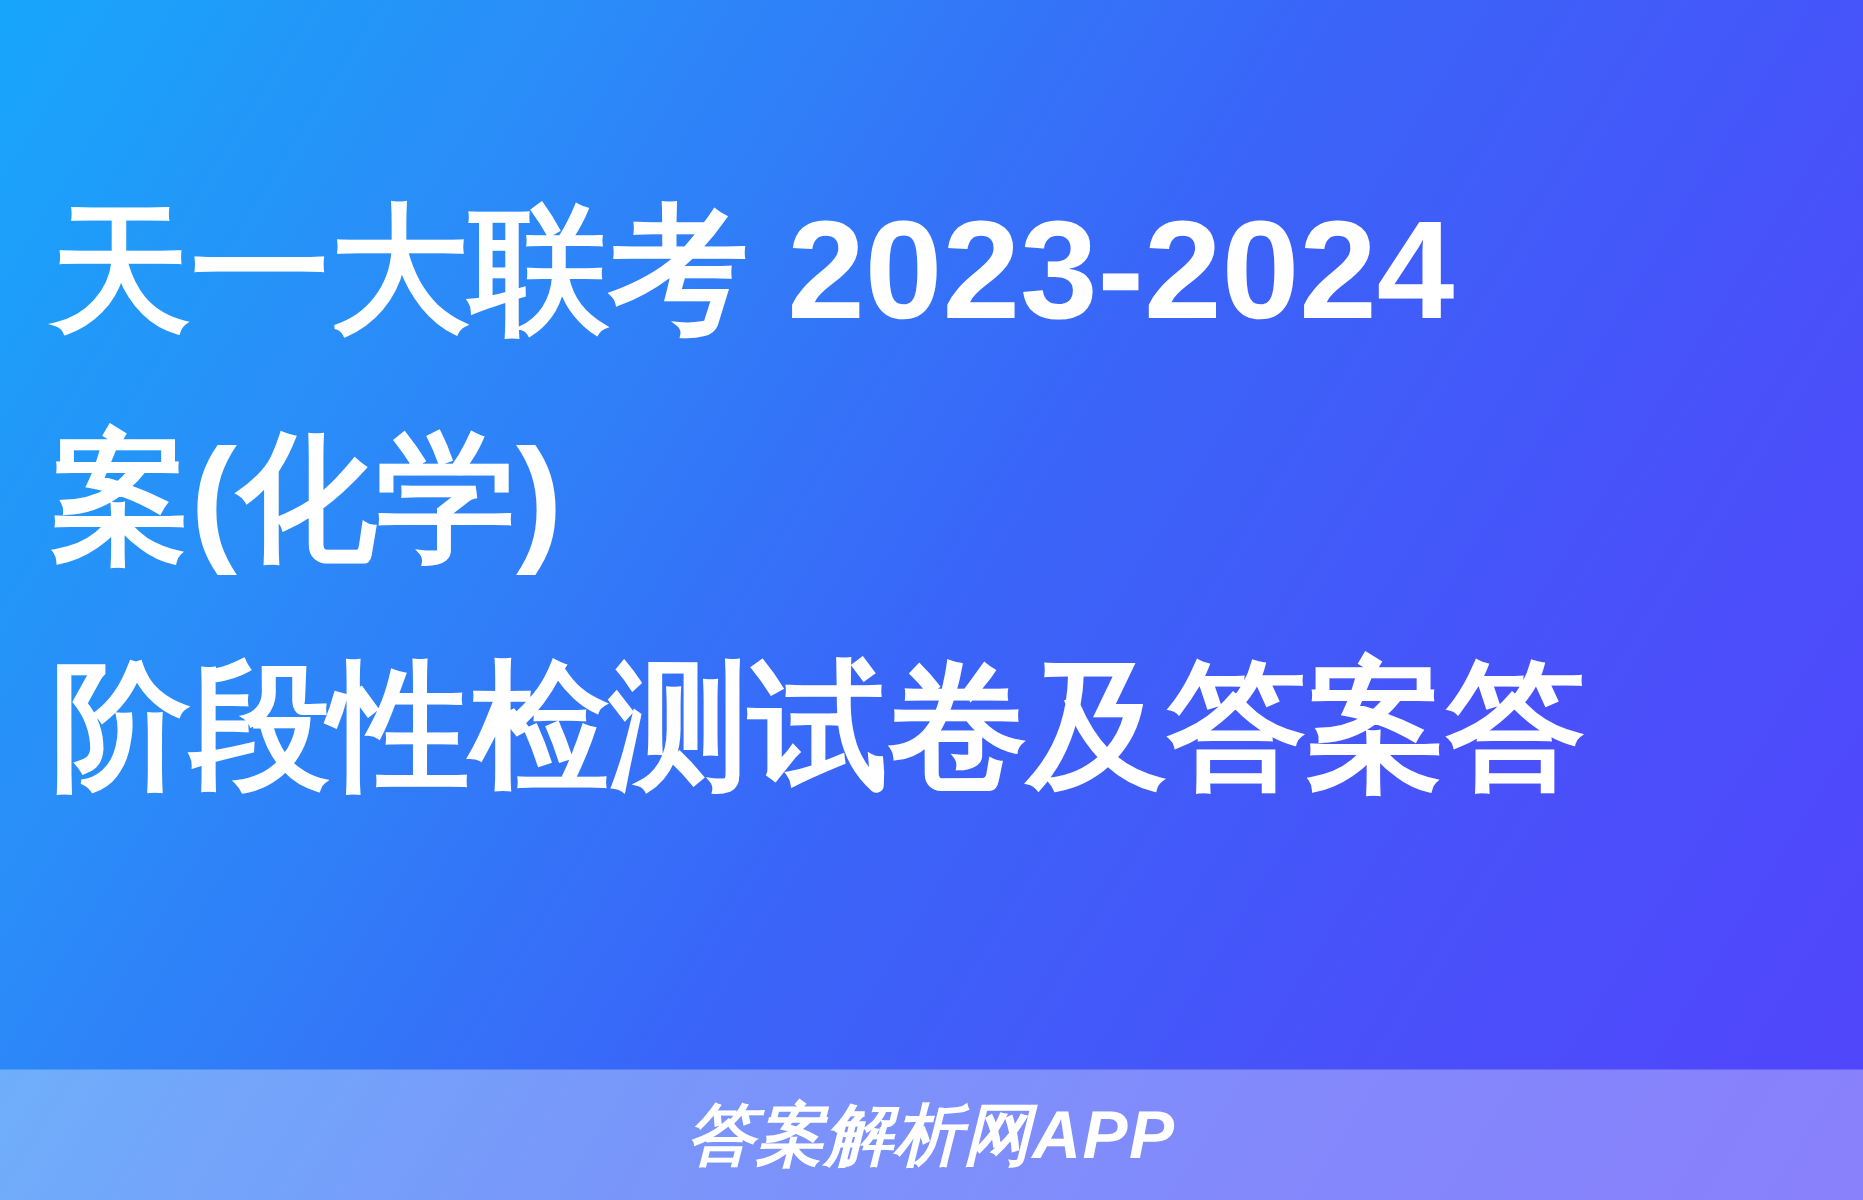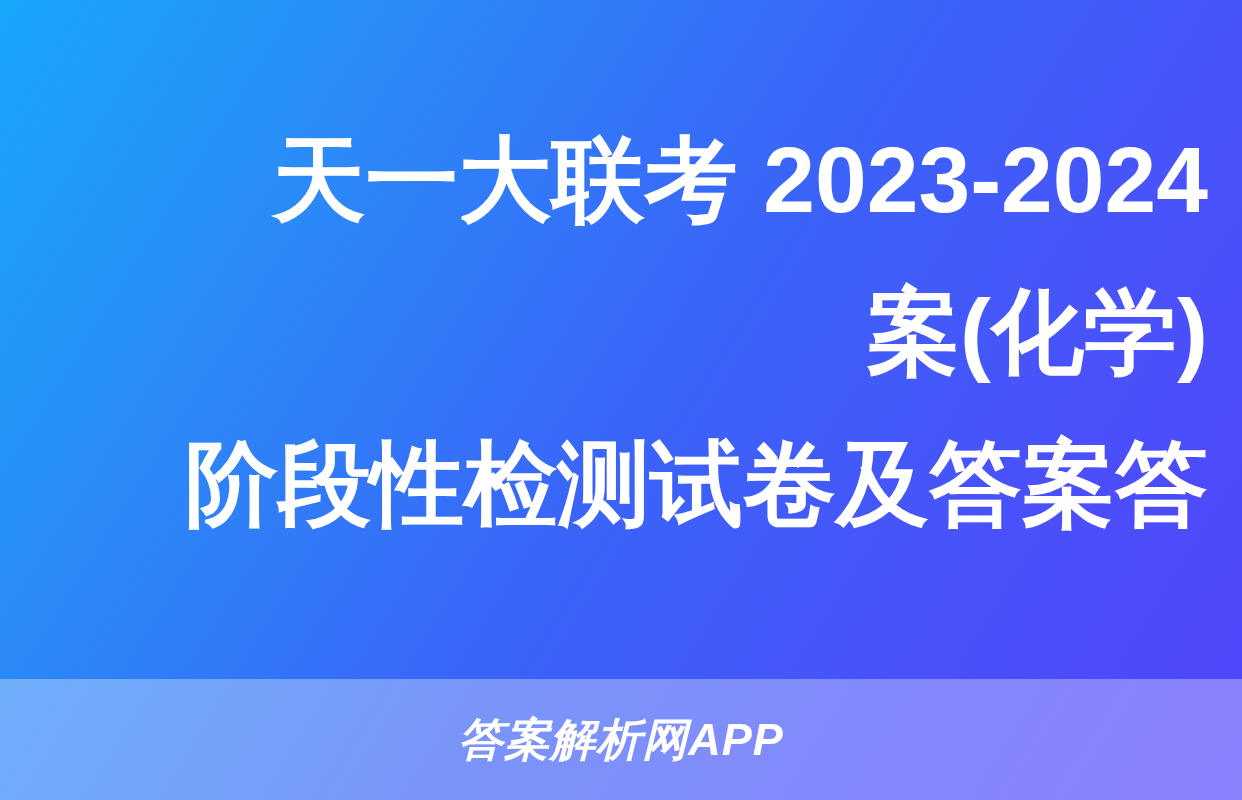--- a/index.html
+++ b/index.html
@@ -20,21 +20,21 @@
   }
 
   
   .title-block {
     position: absolute;
     left: 0;
     right: 0;
     top: 104px;
     padding: 0 34px;
     box-sizing: border-box;
-    text-align: right;
+    text-align: left;
   }
 
   .title-line {
     display: block;
     color: #ffffff;
     font-size: 94px;
     line-height: 152px;
     font-weight: 700;
     letter-spacing: 0px;
     white-space: nowrap;
@@ -46,21 +46,21 @@
   .title-line.l2 { font-size: 93px; }
   .title-line.l3 { font-size: 93px; }
   .title-line.l4 { font-size: 93px; }
 
   
   .footer-band {
     position: absolute;
     left: 0;
     right: 0;
     bottom: 0;
-    height: 121px;
+    height: 87px;
     background: rgba(255, 255, 255, 0.32);
     display: flex;
     align-items: center;
     justify-content: center;
   }
 
   .footer-label {
     color: #ffffff;
     font-size: 45px;
     font-weight: 700;

